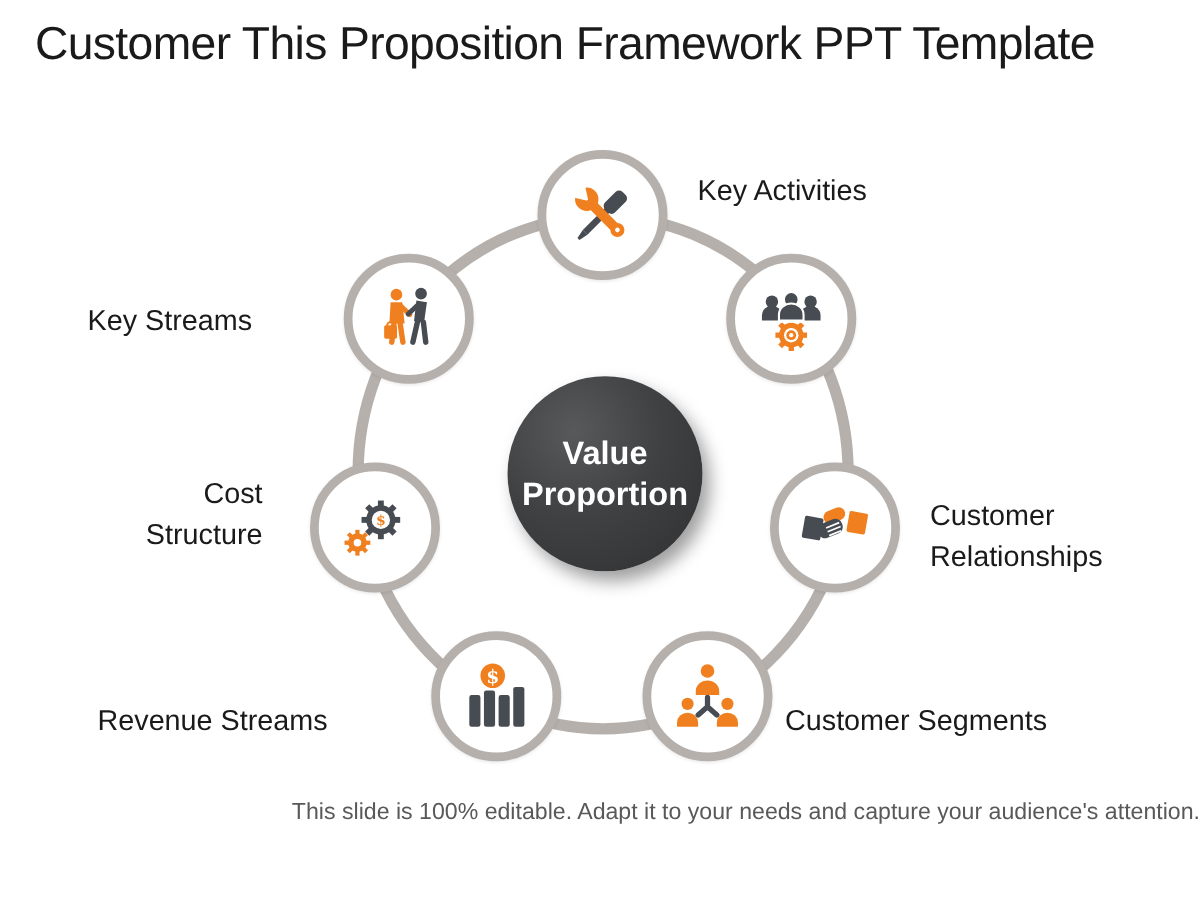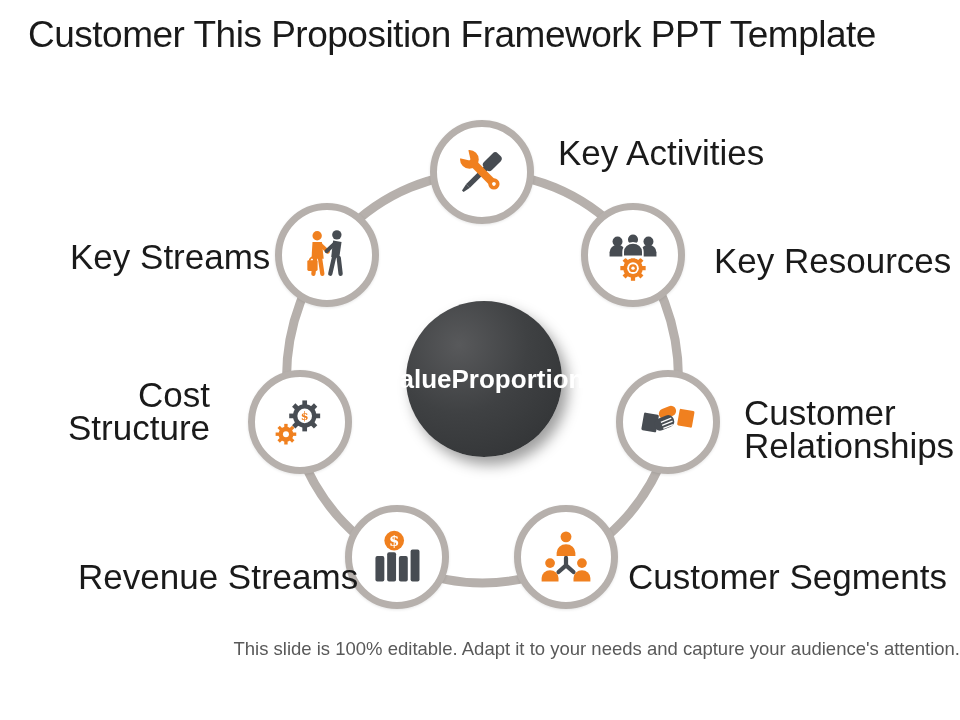--- a/index.html
+++ b/index.html
@@ -14,42 +14,42 @@
     color:var(--label_black,#1a1a1a);white-space:nowrap;z-index:5;
   }
 
   .ring-svg{position:absolute;left:0;top:0;z-index:1;}
   .ring-stroke{stroke:var(--ring_gray,#B6B0AC);}
 
   .center-circle{
     position:absolute;left:406px;top:301px;width:156px;height:156px;border-radius:50%;
     background:radial-gradient(circle at 34% 28%, #58595b 0%, #3f4143 45%, #2e3032 100%);
     box-shadow:6px 8px 14px rgba(0,0,0,0.38);
-    display:flex;flex-direction:row;align-items:center;justify-content:center;z-index:3;
+    display:flex;flex-direction:column;align-items:center;justify-content:center;z-index:3;
   }
   .center-circle .line{color:#fff;font-weight:bold;font-size:26px;line-height:33px;}
 
   .node{
     position:absolute;width:90px;height:90px;background:#fff;border-radius:50%;
     border:7px solid var(--ring_gray,#B6B0AC);
     display:flex;align-items:center;justify-content:center;z-index:2;
     box-shadow:0 1px 3px rgba(0,0,0,0.10);
   }
   .node svg{width:60px;height:60px;display:block;}
 
   .pos-key-activities{left:430px;top:120px}
   .pos-key-partners{left:275px;top:203px}
   .pos-key-resources{left:581px;top:203px}
   .pos-cost-structure{left:248px;top:370px}
   .pos-customer-relationships{left:616px;top:370px}
   .pos-revenue-streams{left:345px;top:505px}
   .pos-customer-segments{left:514px;top:505px}
 
   .label{
-    position:absolute;font-size:35px;line-height:33px;color:var(--label_black,#1a1a1a);
+    position:absolute;font-size:23px;line-height:33px;color:var(--label_black,#1a1a1a);
     z-index:4;white-space:nowrap;
   }
   .lbl-key-activities{left:558px;top:136px}
   .lbl-key-partners{left:70px;top:240px}
   .lbl-key-resources{left:714px;top:244px}
   .lbl-cost-structure{left:40px;top:378px;width:170px;text-align:right}
   .lbl-customer-relationships{left:744px;top:396px}
   .lbl-customer-segments{left:628px;top:560px}
   .lbl-revenue-streams{left:78px;top:560px}
 
@@ -214,21 +214,20 @@
       <g>
         <circle class="fd" cx="42.5" cy="10.5" r="5"></circle>
         <path class="fd" d="M38.5 16.5 L47.5 18 L45 35.5 L36.5 34 Z"></path>
         <path class="sd" d="M39.5 20.5 L31.5 28" stroke-width="4.2" stroke-linecap="round" fill="none"></path>
         <path class="sd" d="M39.5 34.5 L35.5 52 M44.5 35 L46.5 52" stroke-width="4.6" stroke-linecap="round" fill="none"></path>
       </g>
     </svg>
   </div>
 
   <div class="label lbl-key-activities">Key Activities</div>
-  <div class="label lbl-key-resources">Key Resources</div>
   <div class="label lbl-customer-relationships">
     <div>Customer</div>
     <div>Relationships</div>
   </div>
   <div class="label lbl-customer-segments">Customer Segments</div>
   <div class="label lbl-cost-structure">
     <div>Cost</div>
     <div>Structure</div>
   </div>
   <div class="label lbl-revenue-streams">Revenue Streams</div>

